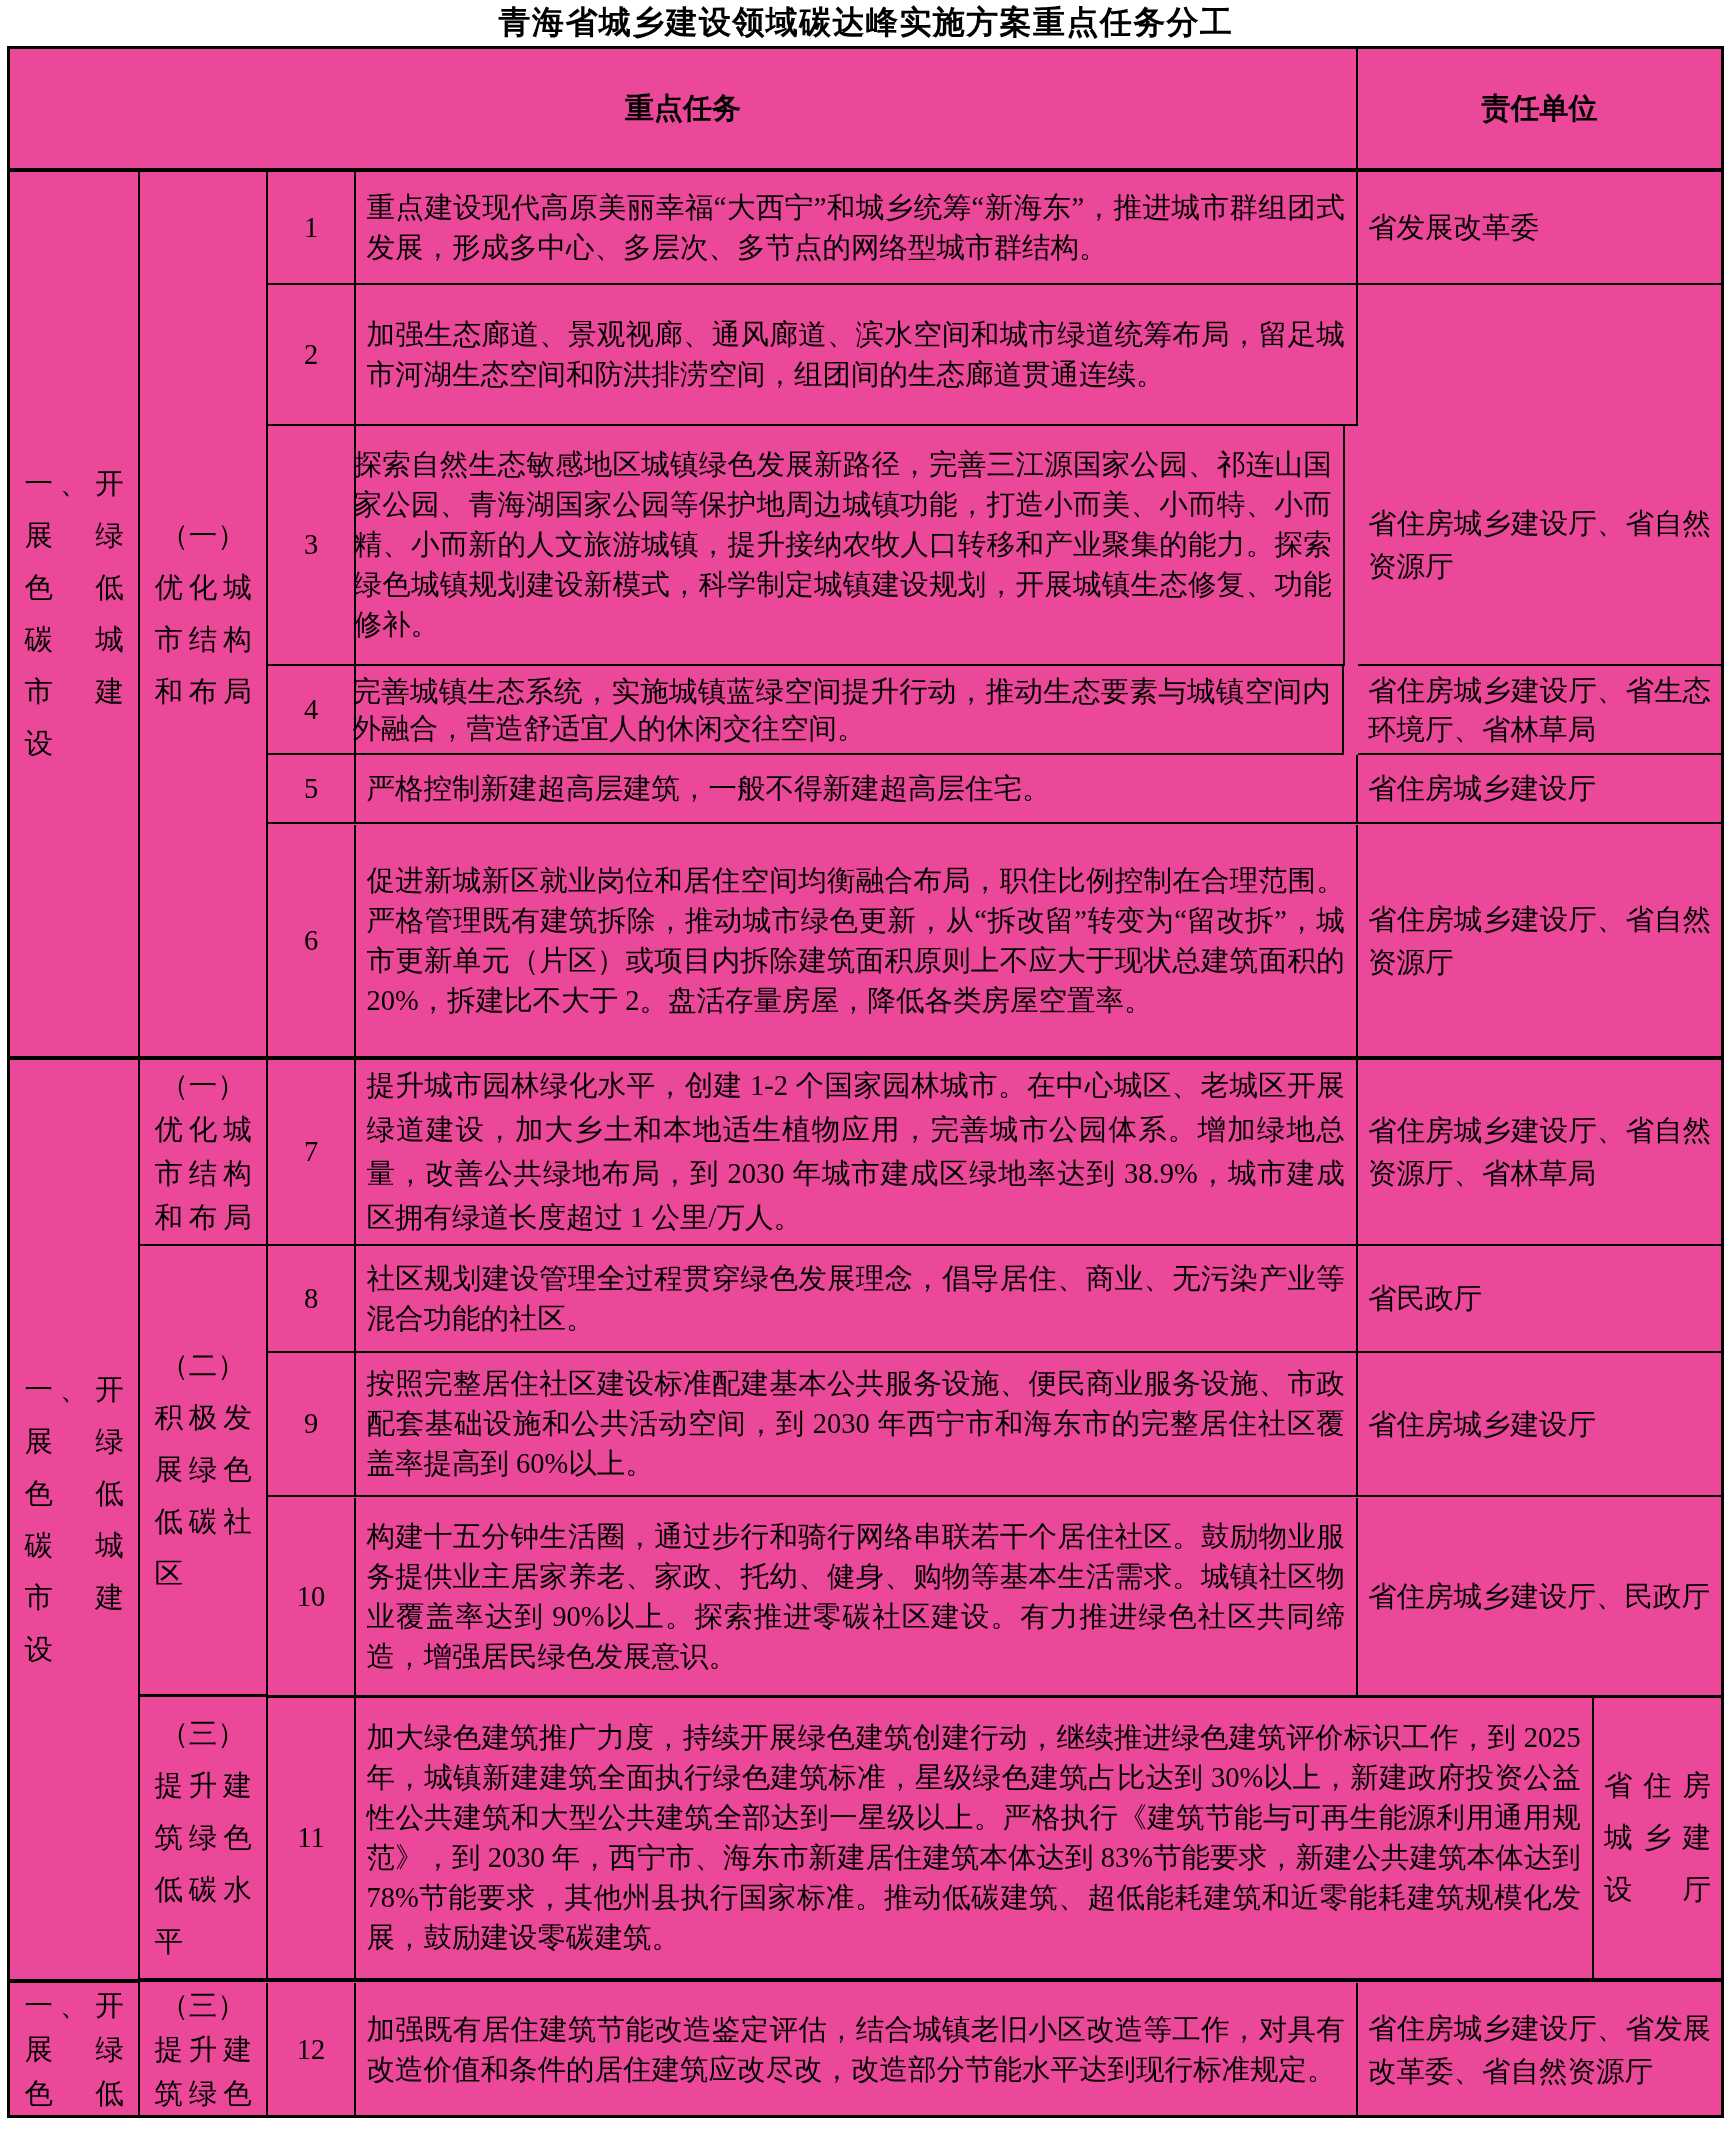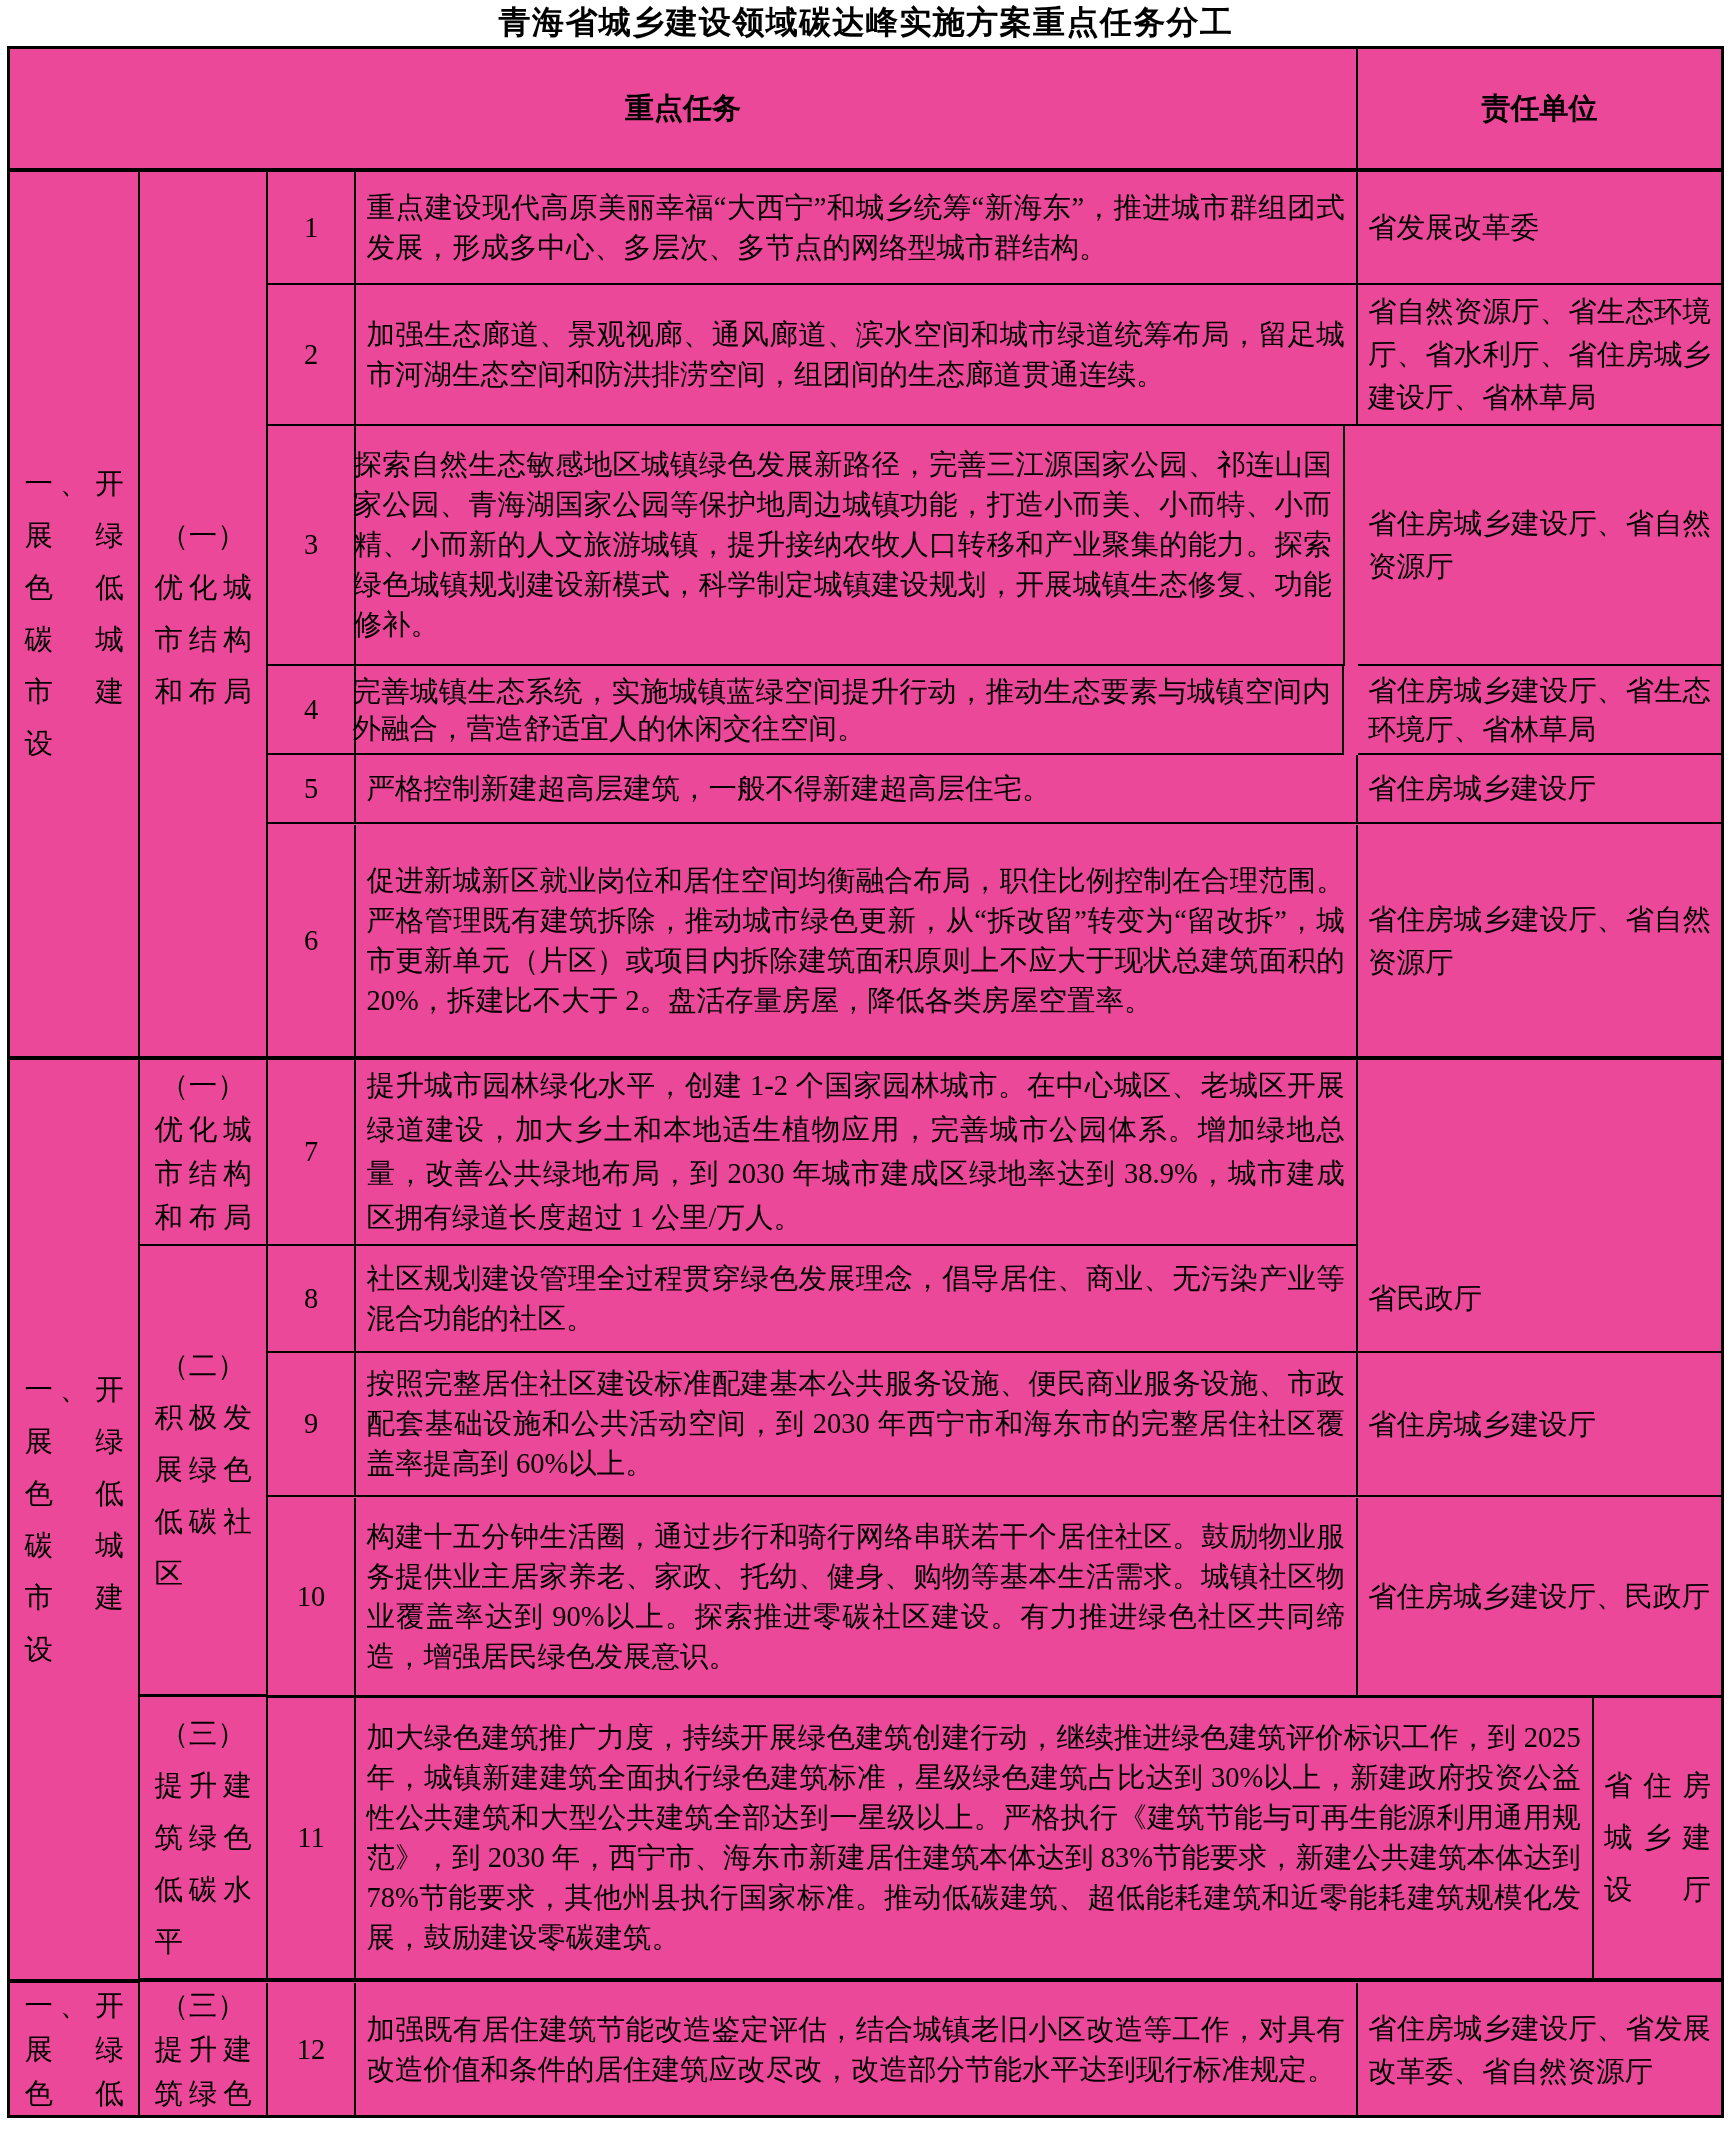--- a/index.html
+++ b/index.html
@@ -233,40 +233,40 @@
         <span>色</span>
       </div>
     </div>
 
   <div class="cell num br bb" style="left:258px;top:123px;width:88px;height:113px;">1</div>
   <div class="cell task br bb" style="left:345px;top:123px;width:1003px;height:113px;">重点建设现代高原美丽幸福“大西宁”和城乡统筹“新海东”，推进城市群组团式发展，形成多中心、多层次、多节点的网络型城市群结构。</div>
   <div class="cell unit bb" style="left:1348px;top:123px;width:363px;height:113px;">省发展改革委</div>
 
   <div class="cell num br bb" style="left:258px;top:236px;width:88px;height:141px;">2</div>
   <div class="cell task br bb" style="left:345px;top:236px;width:1003px;height:141px;">加强生态廊道、景观视廊、通风廊道、滨水空间和城市绿道统筹布局，留足城市河湖生态空间和防洪排涝空间，组团间的生态廊道贯通连续。</div>
-  <div class="cell unit bb" style="left:1348px;top:236px;width:363px;height:141px;">省自然资源厅、省生态环境厅、省水利厅、省住房城乡建设厅、省林草局</div>
 
   <div class="cell num br bb" style="left:258px;top:377px;width:88px;height:240px;">3</div>
   <div class="cell task br bb" style="left:332px;top:377px;width:1003px;height:240px;">探索自然生态敏感地区城镇绿色发展新路径，完善三江源国家公园、祁连山国家公园、青海湖国家公园等保护地周边城镇功能，打造小而美、小而特、小而精、小而新的人文旅游城镇，提升接纳农牧人口转移和产业聚集的能力。探索绿色城镇规划建设新模式，科学制定城镇建设规划，开展城镇生态修复、功能修补。</div>
   <div class="cell unit bb" style="left:1348px;top:377px;width:363px;height:240px;">省住房城乡建设厅、省自然资源厅</div>
 
   <div class="cell num br bb" style="left:258px;top:617px;width:88px;height:89px;">4</div>
   <div class="cell task br bb" style="left:331px;top:617px;width:1003px;height:89px;line-height:37px;">完善城镇生态系统，实施城镇蓝绿空间提升行动，推动生态要素与城镇空间内外融合，营造舒适宜人的休闲交往空间。</div>
   <div class="cell unit bb" style="left:1348px;top:617px;width:363px;height:89px;line-height:39px;">省住房城乡建设厅、省生态环境厅、省林草局</div>
 
   <div class="cell num br bb" style="left:258px;top:706px;width:88px;height:69px;">5</div>
   <div class="cell task br bb" style="left:345px;top:706px;width:1003px;height:69px;">严格控制新建超高层建筑，一般不得新建超高层住宅。</div>
   <div class="cell unit bb" style="left:1348px;top:706px;width:363px;height:69px;">省住房城乡建设厅</div>
 
   <div class="cell num br bb-thick" style="left:258px;top:776px;width:88px;height:235px;">6</div>
   <div class="cell task br bb-thick" style="left:345px;top:776px;width:1003px;height:235px;">促进新城新区就业岗位和居住空间均衡融合布局，职住比例控制在合理范围。严格管理既有建筑拆除，推动城市绿色更新，从“拆改留”转变为“留改拆”，城市更新单元（片区）或项目内拆除建筑面积原则上不应大于现状总建筑面积的 20%，拆建比不大于 2。盘活存量房屋，降低各类房屋空置率。</div>
   <div class="cell unit bb-thick" style="left:1348px;top:776px;width:363px;height:235px;">省住房城乡建设厅、省自然资源厅</div>
 
   <div class="cell num br bb" style="left:258px;top:1011px;width:88px;height:186px;">7</div>
   <div class="cell task br bb" style="left:345px;top:1011px;width:1003px;height:186px;line-height:44px;">提升城市园林绿化水平，创建 1-2 个国家园林城市。在中心城区、老城区开展绿道建设，加大乡土和本地适生植物应用，完善城市公园体系。增加绿地总量，改善公共绿地布局，到 2030 年城市建成区绿地率达到 38.9%，城市建成区拥有绿道长度超过 1 公里/万人。</div>
+  <div class="cell unit bb" style="left:1348px;top:1011px;width:363px;height:186px;">省住房城乡建设厅、省自然资源厅、省林草局</div>
 
   <div class="cell num br bb" style="left:258px;top:1197px;width:88px;height:107px;">8</div>
   <div class="cell task br bb" style="left:345px;top:1197px;width:1003px;height:107px;">社区规划建设管理全过程贯穿绿色发展理念，倡导居住、商业、无污染产业等混合功能的社区。</div>
   <div class="cell unit bb" style="left:1348px;top:1197px;width:363px;height:107px;">省民政厅</div>
 
   <div class="cell num br bb" style="left:258px;top:1304px;width:88px;height:144px;">9</div>
   <div class="cell task br bb" style="left:345px;top:1304px;width:1003px;height:144px;line-height:40px;">按照完整居住社区建设标准配建基本公共服务设施、便民商业服务设施、市政配套基础设施和公共活动空间，到 2030 年西宁市和海东市的完整居住社区覆盖率提高到 60%以上。</div>
   <div class="cell unit bb" style="left:1348px;top:1304px;width:363px;height:144px;">省住房城乡建设厅</div>
 
   <div class="cell num br bb-med" style="left:258px;top:1449px;width:88px;height:200px;">10</div>

